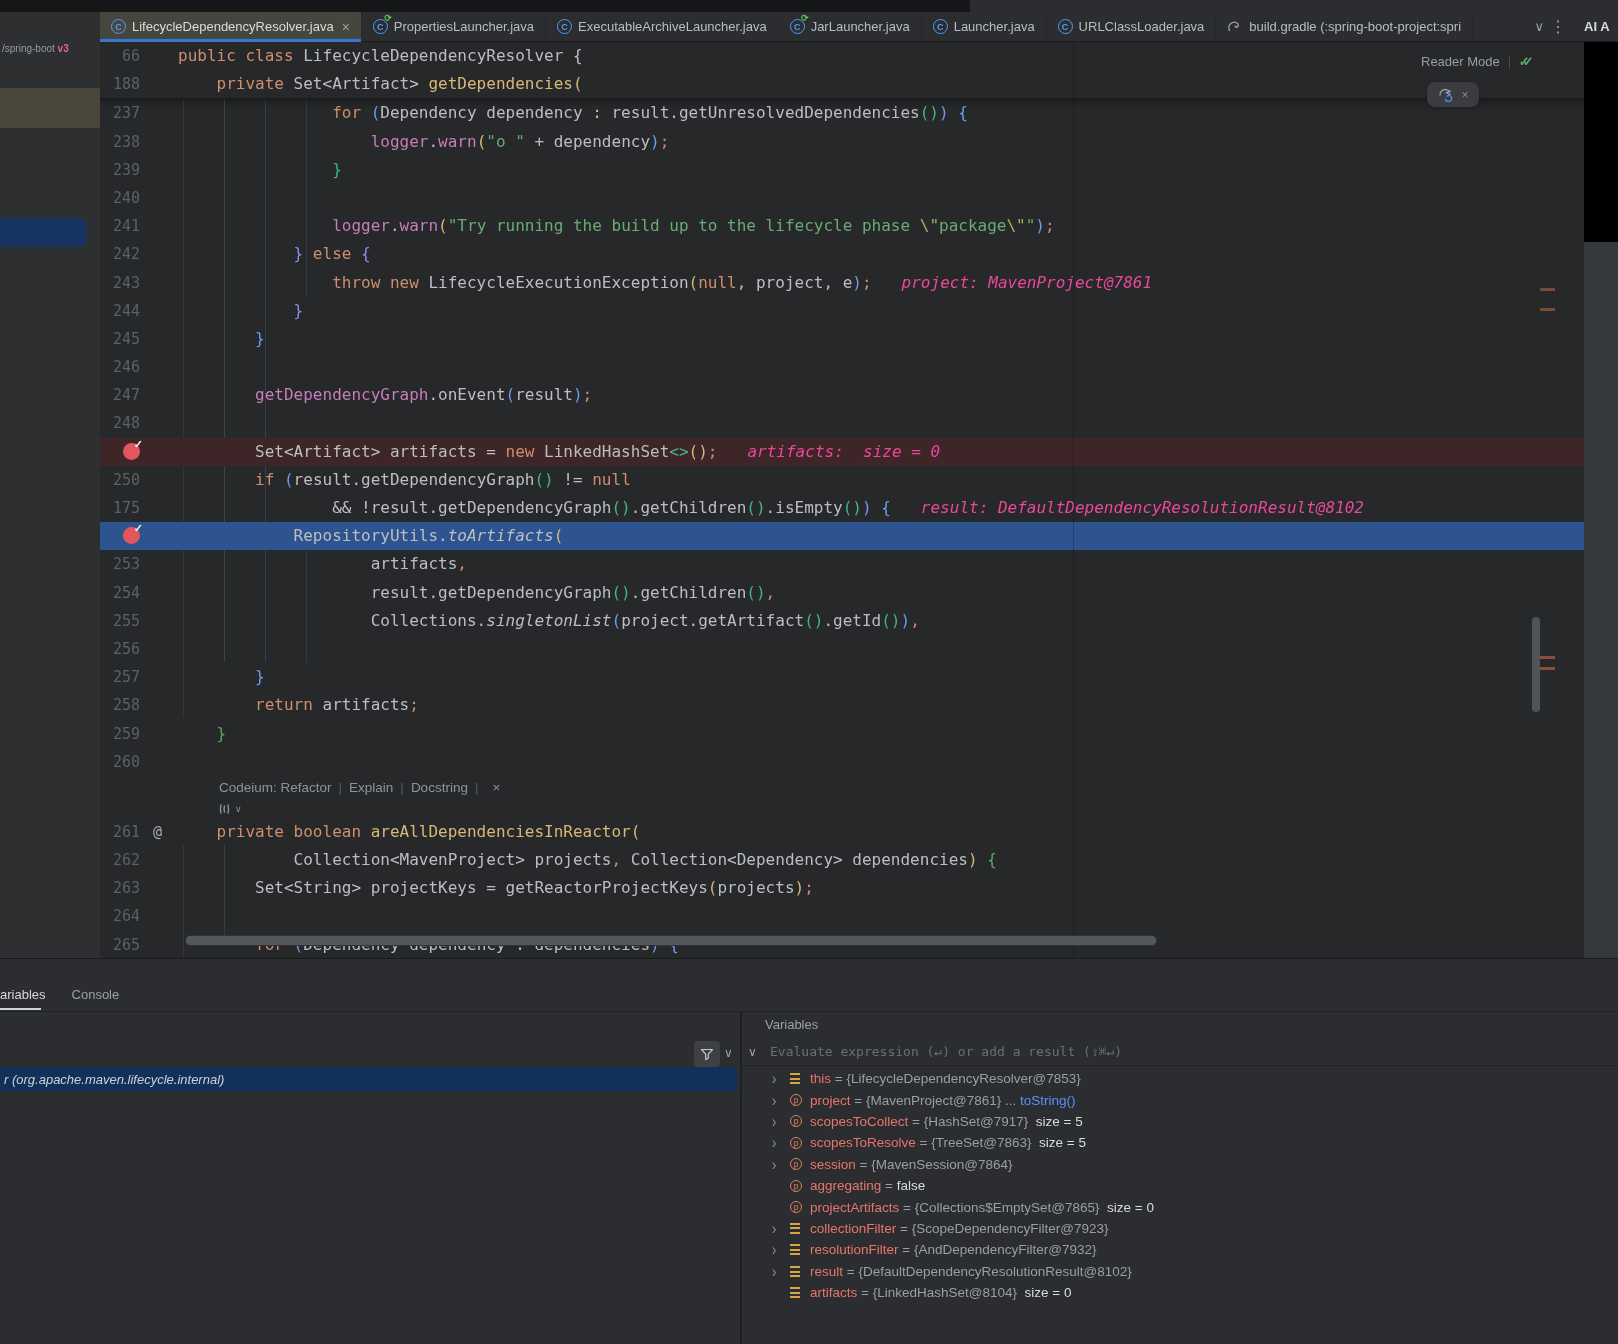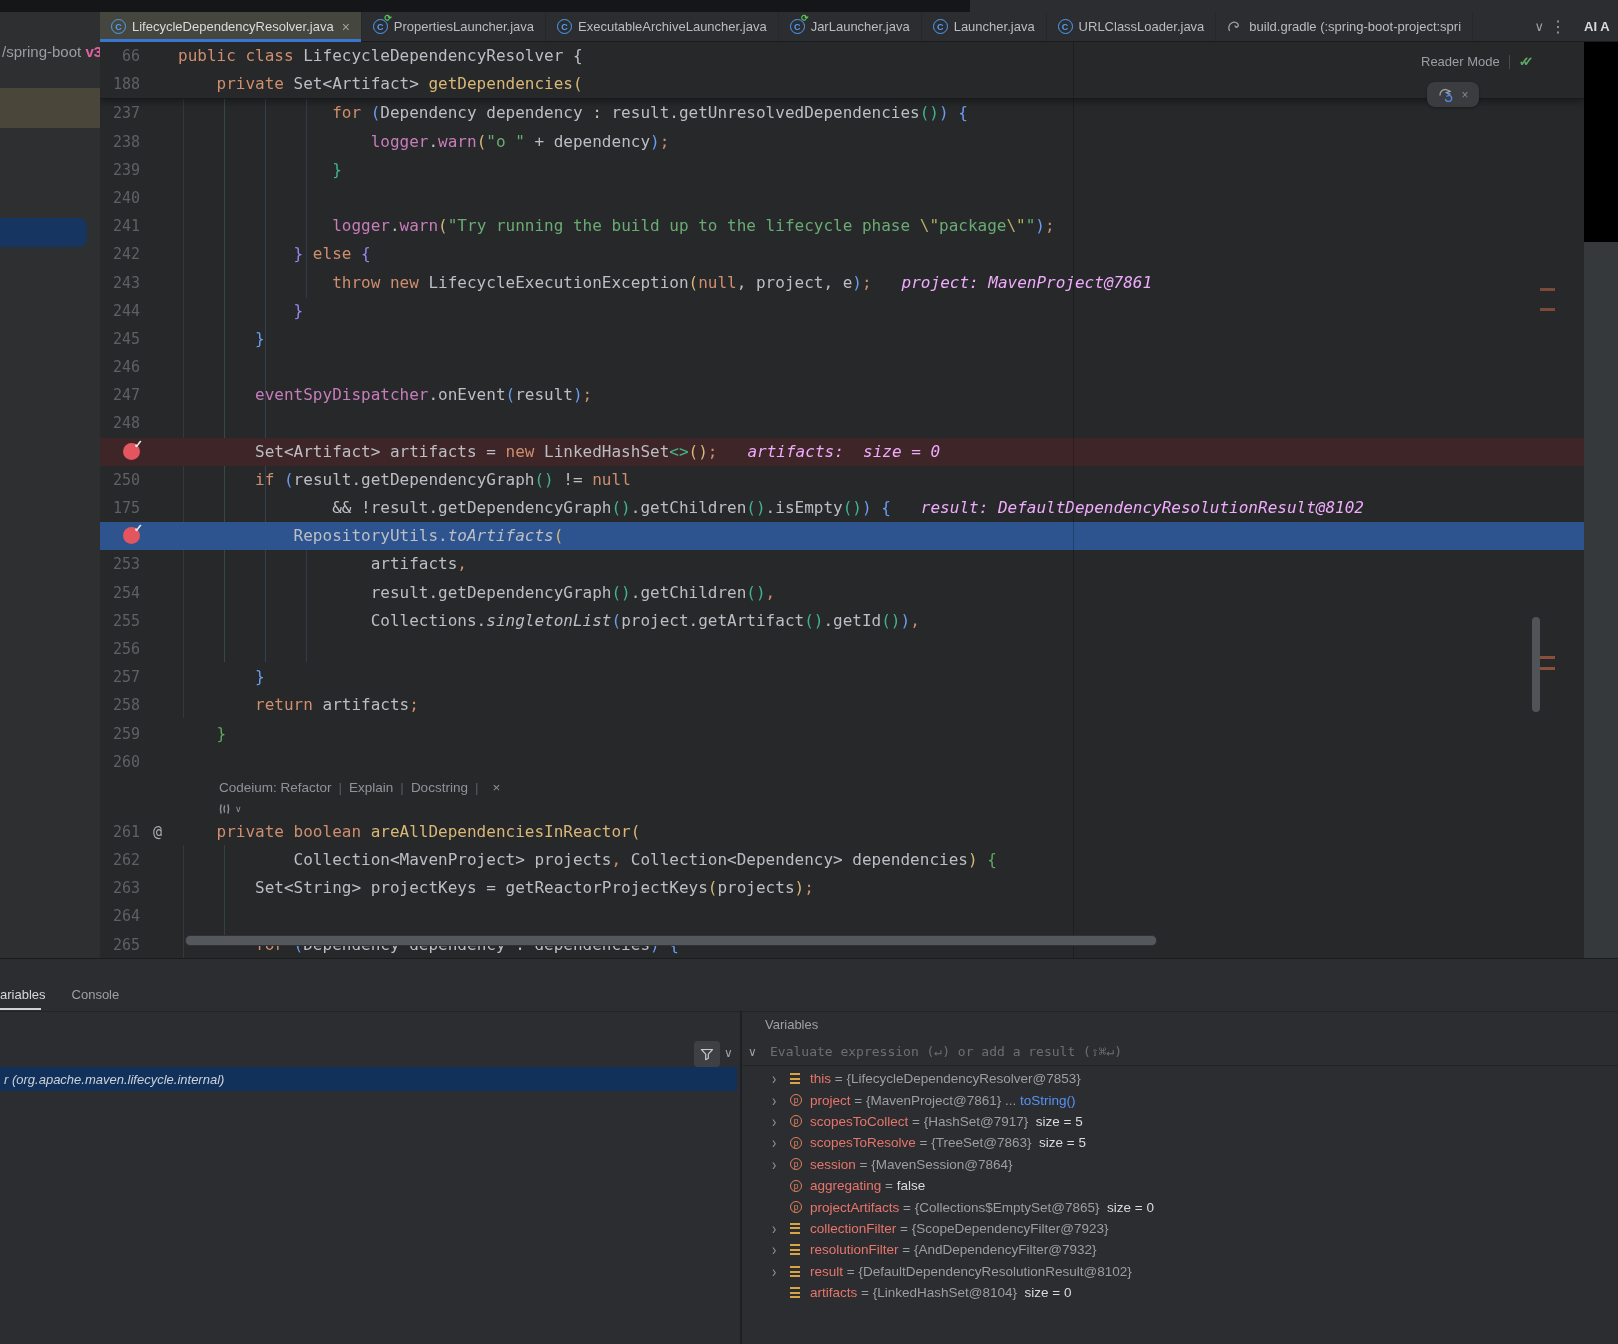--- a/index.html
+++ b/index.html
@@ -3,21 +3,21 @@
 <meta charset="utf-8">
 <style>
   html,body{margin:0;padding:0;background:#101113;}
   .app{position:relative;width:1618px;height:1344px;background:#26282a;overflow:hidden;
        font-family:"Liberation Sans",sans-serif;-webkit-font-smoothing:antialiased;}
   
   .topbar{position:absolute;left:0;top:0;width:1618px;height:12px;background:#151618;}
   .topbar .seg{position:absolute;left:970px;top:0;width:648px;height:12px;background:#2b2d30;}
   
   .sidebar{position:absolute;left:0;top:12px;width:100px;height:946px;background:#2d2f31;}
-  .sb-label{position:absolute;left:2px;top:31px;font-size:15px;color:#9a9da2;white-space:nowrap;}
+  .sb-label{position:absolute;left:2px;top:31px;font-size:10px;color:#9a9da2;white-space:nowrap;}
   .sb-label b{color:#e261a2;font-weight:700;}
   .sb-olive{position:absolute;left:0;top:76px;width:100px;height:40px;background:#4a463a;}
   .sb-blue{position:absolute;left:0;top:206px;width:87px;height:29px;background:#163560;border-radius:0 8px 8px 0;}
   
   .tabbar{position:absolute;left:100px;top:12px;width:1518px;height:30px;background:#2b2d30;
           display:flex;align-items:stretch;border-bottom:1px solid #1a1b1d;box-sizing:border-box;}
   .tab{display:flex;align-items:center;gap:6px;padding:0 11px;font-size:13px;color:#b9bcc1;
        border-right:1px solid #26282a;white-space:nowrap;position:relative;box-sizing:border-box;}
   .tab.active{background:#45463d;color:#d8dadd;}
   .tab.active::after{content:"";position:absolute;left:0;right:0;bottom:-1px;height:3px;background:#3876d4;}
@@ -44,21 +44,21 @@
   .at-ic{position:absolute;right:16px;top:0;color:#a8abb0;font:15px/28.2px "DejaVu Sans Mono",monospace;}
   .code{white-space:pre;}
   .bg-bp{background:#3d2528;}
   .bg-exec{background:#2d548e;}
   .sticky{position:relative;z-index:3;background:#26282a;border-bottom:1px solid #191a1c;
           box-shadow:0 3px 7px rgba(0,0,0,.35);}
   .tok-kw{color:#cf8e6d}.tok-pl{color:#bcbec4}.tok-decl{color:#d9b777}.tok-field{color:#c77dbb}
   .tok-str{color:#6aab73}.tok-esc{color:#b3ae60}.tok-sem{color:#cf8e6d}
   .tok-p1{color:#6a9def}.tok-p2{color:#43b38b}.tok-p3{color:#5ca85f}.tok-p4{color:#9387f0}.tok-p5{color:#d5b778}
   .tok-it{font-style:italic;color:#bcbec4}
-  .hint{color:#f0abfc;font-style:italic;margin-left:30px;}
+  .hint{color:#ec4899;font-style:italic;margin-left:30px;}
   .cod-row{height:24px;padding-left:119px;display:flex;align-items:center;
            font:13.5px "Liberation Sans",sans-serif;color:#8f9399;}
   .cod-row .sep{color:#595d62;margin:0 7px;}
   .cod-row .cod-x{margin-left:7px;color:#8f9399;}
   .logo-row{height:18px;padding-left:119px;display:flex;align-items:center;gap:4px;}
   .cod-logo{width:12px;height:12px;}
   .logo-chev{color:#8f9399;font-size:9px;}
   .colguide{position:absolute;left:973px;top:0;width:1px;height:916px;background:rgba(0,0,0,.22);z-index:4;}
   .hthumb{position:absolute;left:85px;top:893px;width:970px;height:9px;border-radius:5px;background:#54575b;
           border:1px solid #2f3134;z-index:5;}
@@ -243,21 +243,21 @@
         <div class="cl">
           <div class="gut">
             <span class="ln">246</span>
           </div>
           <span class="code"></span>
         </div>
         <div class="cl">
           <div class="gut">
             <span class="ln">247</span>
           </div>
-          <span class="code"><span class="tok-pl">        </span><span class="tok-field">eventSpyDispatcher</span><span class="tok-pl">.onEvent</span><span class="tok-p1">(</span><span class="tok-pl">result</span><span class="tok-p1">)</span><span class="tok-sem">;</span></span>
+          <span class="code"><span class="tok-pl">        </span><span class="tok-field">getDependencyGraph</span><span class="tok-pl">.onEvent</span><span class="tok-p1">(</span><span class="tok-pl">result</span><span class="tok-p1">)</span><span class="tok-sem">;</span></span>
         </div>
         <div class="cl">
           <div class="gut">
             <span class="ln">248</span>
           </div>
           <span class="code"></span>
         </div>
         <div class="cl bg-bp">
           <div class="gut">
             <span class="bp-ic"></span>

